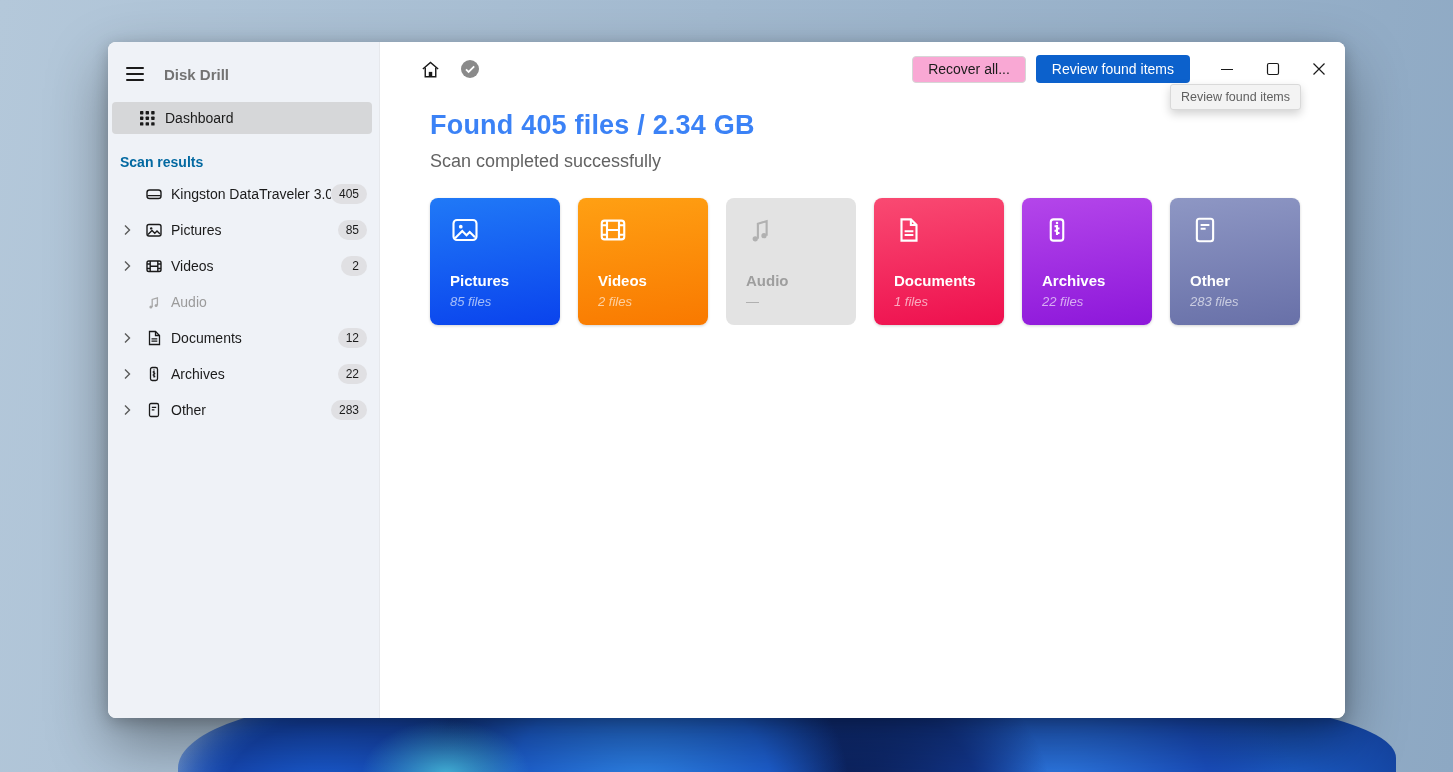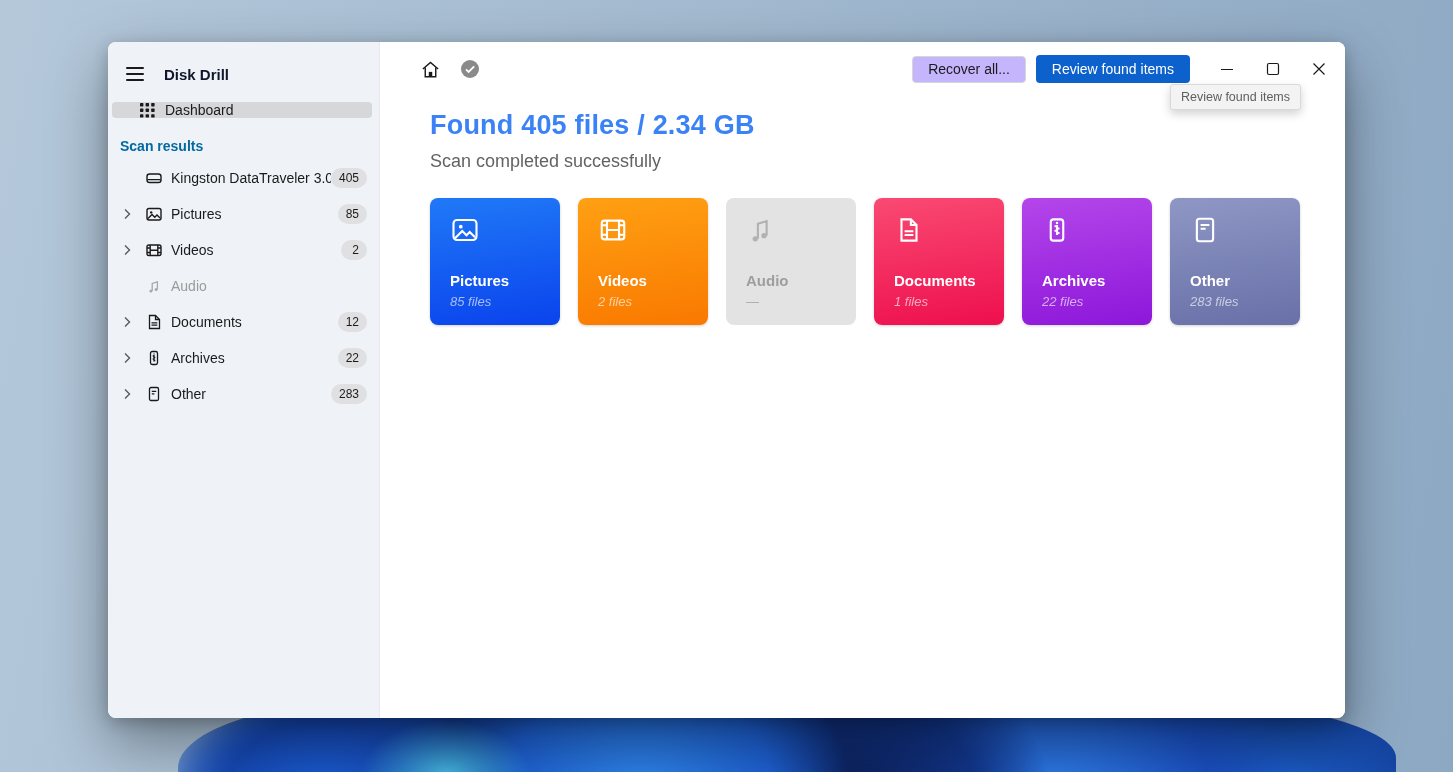--- a/index.html
+++ b/index.html
@@ -31,23 +31,23 @@
   }
   
   .sidebar {
     width:272px; flex:0 0 272px; background:#eff2f7;
     border-right:1px solid #e6e8ec;
     position:relative; display:flex; flex-direction:column;
   }
   .sb-header { display:flex; align-items:center; gap:17px; padding:20px 0 0 15px; height:44px; }
   .hamburger { width:24px; height:24px; display:flex; flex-direction:column; justify-content:center; gap:4px; padding:3px; cursor:pointer; }
   .hamburger i { display:block; height:2px; background:#1a1a1a; border-radius:1px; }
-  .sb-title { font-size:15px; font-weight:700; color:#0f172a; }
+  .sb-title { font-size:15px; font-weight:700; color:#737373; }
   .sb-dashboard {
-    margin:16px 7px 0 4px; height:16px; border-radius:4px;
+    margin:16px 7px 0 4px; height:32px; border-radius:4px;
     background:#d6d7d9; display:flex; align-items:center; gap:10px; padding-left:28px;
     font-size:14px; color:#1b1b1b; cursor:pointer;
   }
   .sb-section { font-size:14px; font-weight:700; color:#0369a1; padding:20px 0 4px 12px; }
   .sb-rows { margin-top:2px; }
   .sb-row { height:36px; display:flex; align-items:center; padding:0 12px 0 15px; font-size:14px; color:#1b1b1b; cursor:pointer; }
   .sb-row .chev { width:16px; flex:0 0 16px; display:flex; align-items:center; color:#5a5a5a; }
   .sb-row .sb-icon { width:18px; flex:0 0 18px; margin:0 8px 0 6px; display:flex; align-items:center; justify-content:center; }
   .sb-row .lbl { flex:1; white-space:nowrap; overflow:hidden; }
   .sb-row .badge {
@@ -67,21 +67,21 @@
   }
   
   .main { flex:1; position:relative; display:flex; flex-direction:column; background:#fff; }
   .toolbar { height:50px; display:flex; align-items:center; padding:4px 3px 0 37px; }
   .tb-icon { width:26px; height:26px; display:flex; align-items:center; justify-content:center; margin-right:14px; cursor:pointer; }
   .tb-right { margin-left:auto; display:flex; align-items:center; }
   .btn {
     height:27px; border-radius:4px; font-size:14px; display:flex; align-items:center; justify-content:center;
     cursor:pointer; font-family:inherit;
   }
-  .btn-secondary { background:#c4b5fd; border:1px solid #d6d6d6; color:#1b1b1b; padding:0 15px; }
+  .btn-secondary { background:#f9a8d4; border:1px solid #d6d6d6; color:#1b1b1b; padding:0 15px; }
   .btn-primary { border:none; color:#ffffff; padding:0 16px; margin-left:10px; height:28px; }
   .win-controls { display:flex; align-items:center; margin-left:14px; }
   .win-btn { width:46px; height:40px; display:flex; align-items:center; justify-content:center; cursor:pointer; }
   .tooltip {
     position:absolute; top:42px; right:44px;
     background:#f3f3f3; border:1px solid #d9d9d9; border-radius:3px;
     box-shadow:0 4px 10px rgba(0,0,0,.18);
     padding:5px 10px; font-size:12.5px; color:#5f5f5f; white-space:nowrap; z-index:5;
   }
   .content { padding:18px 0 0 50px; }

